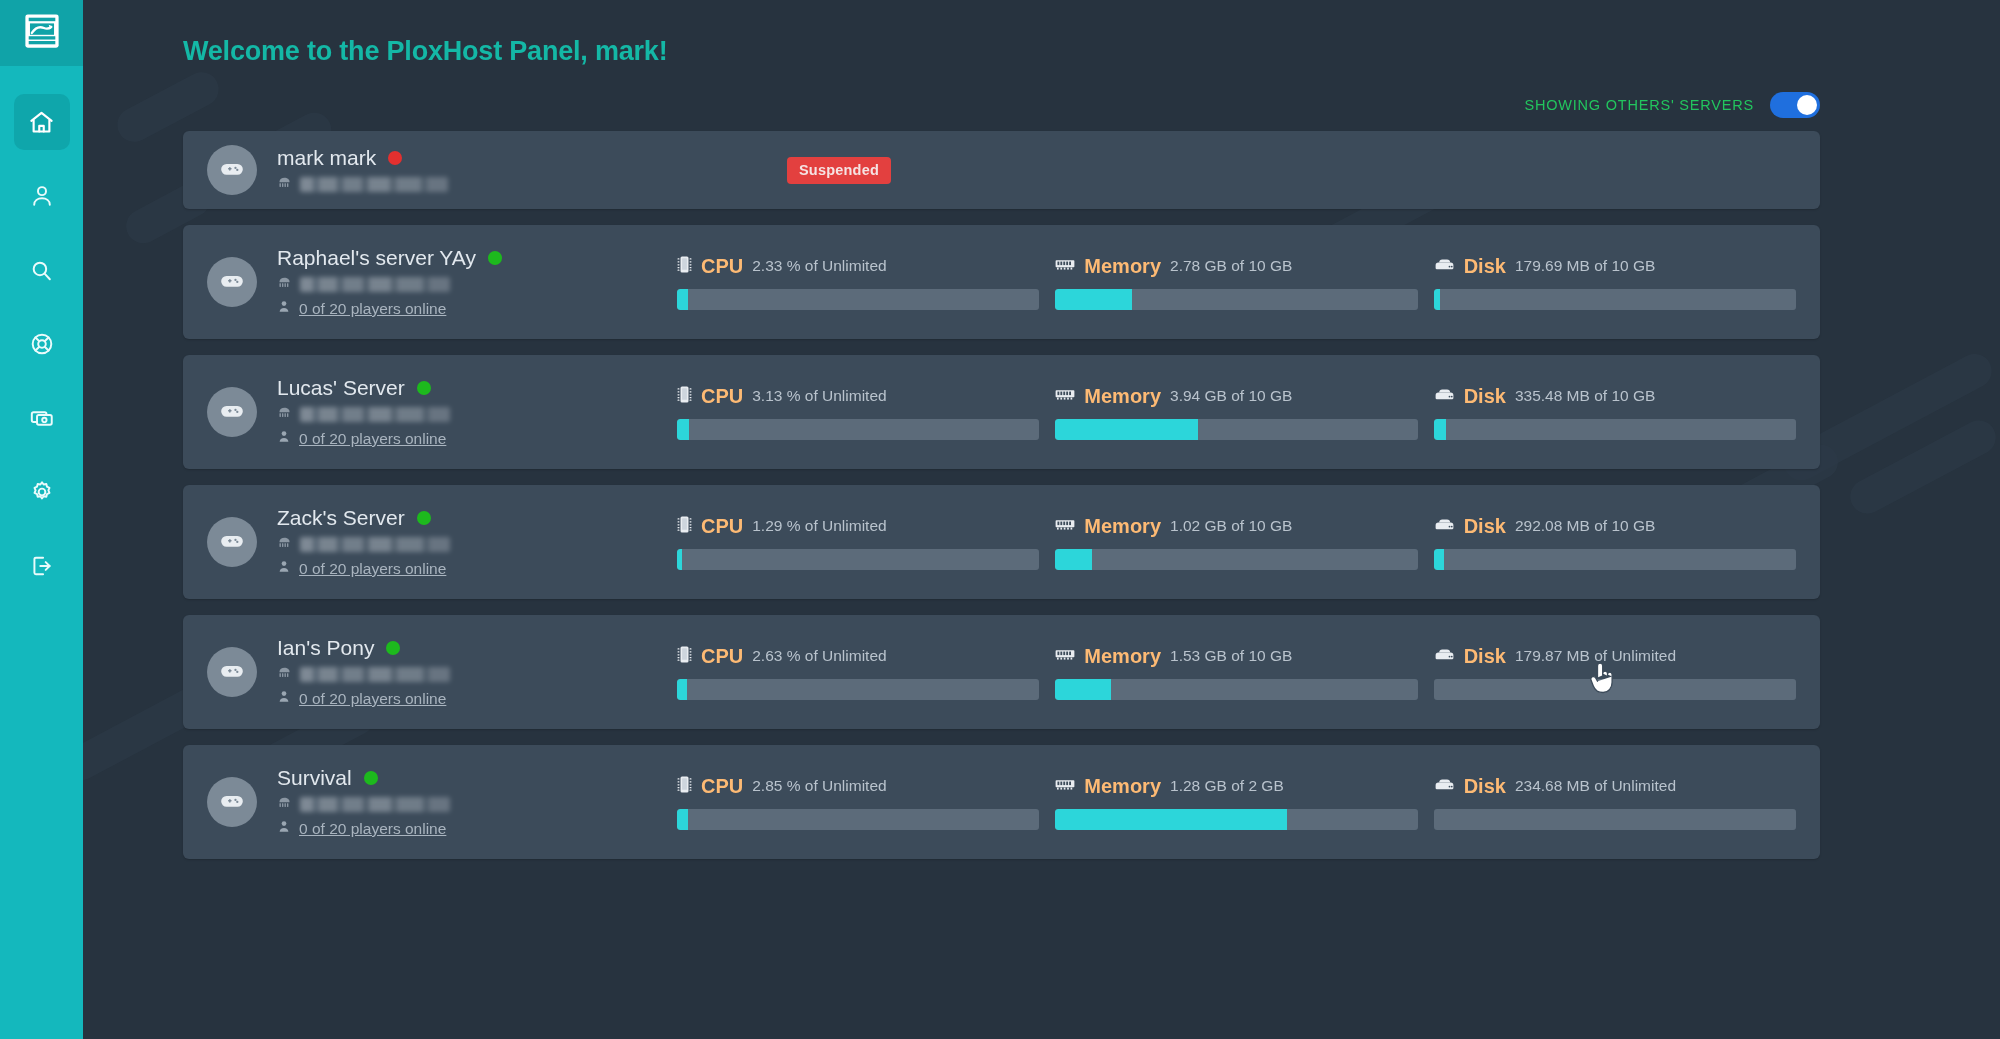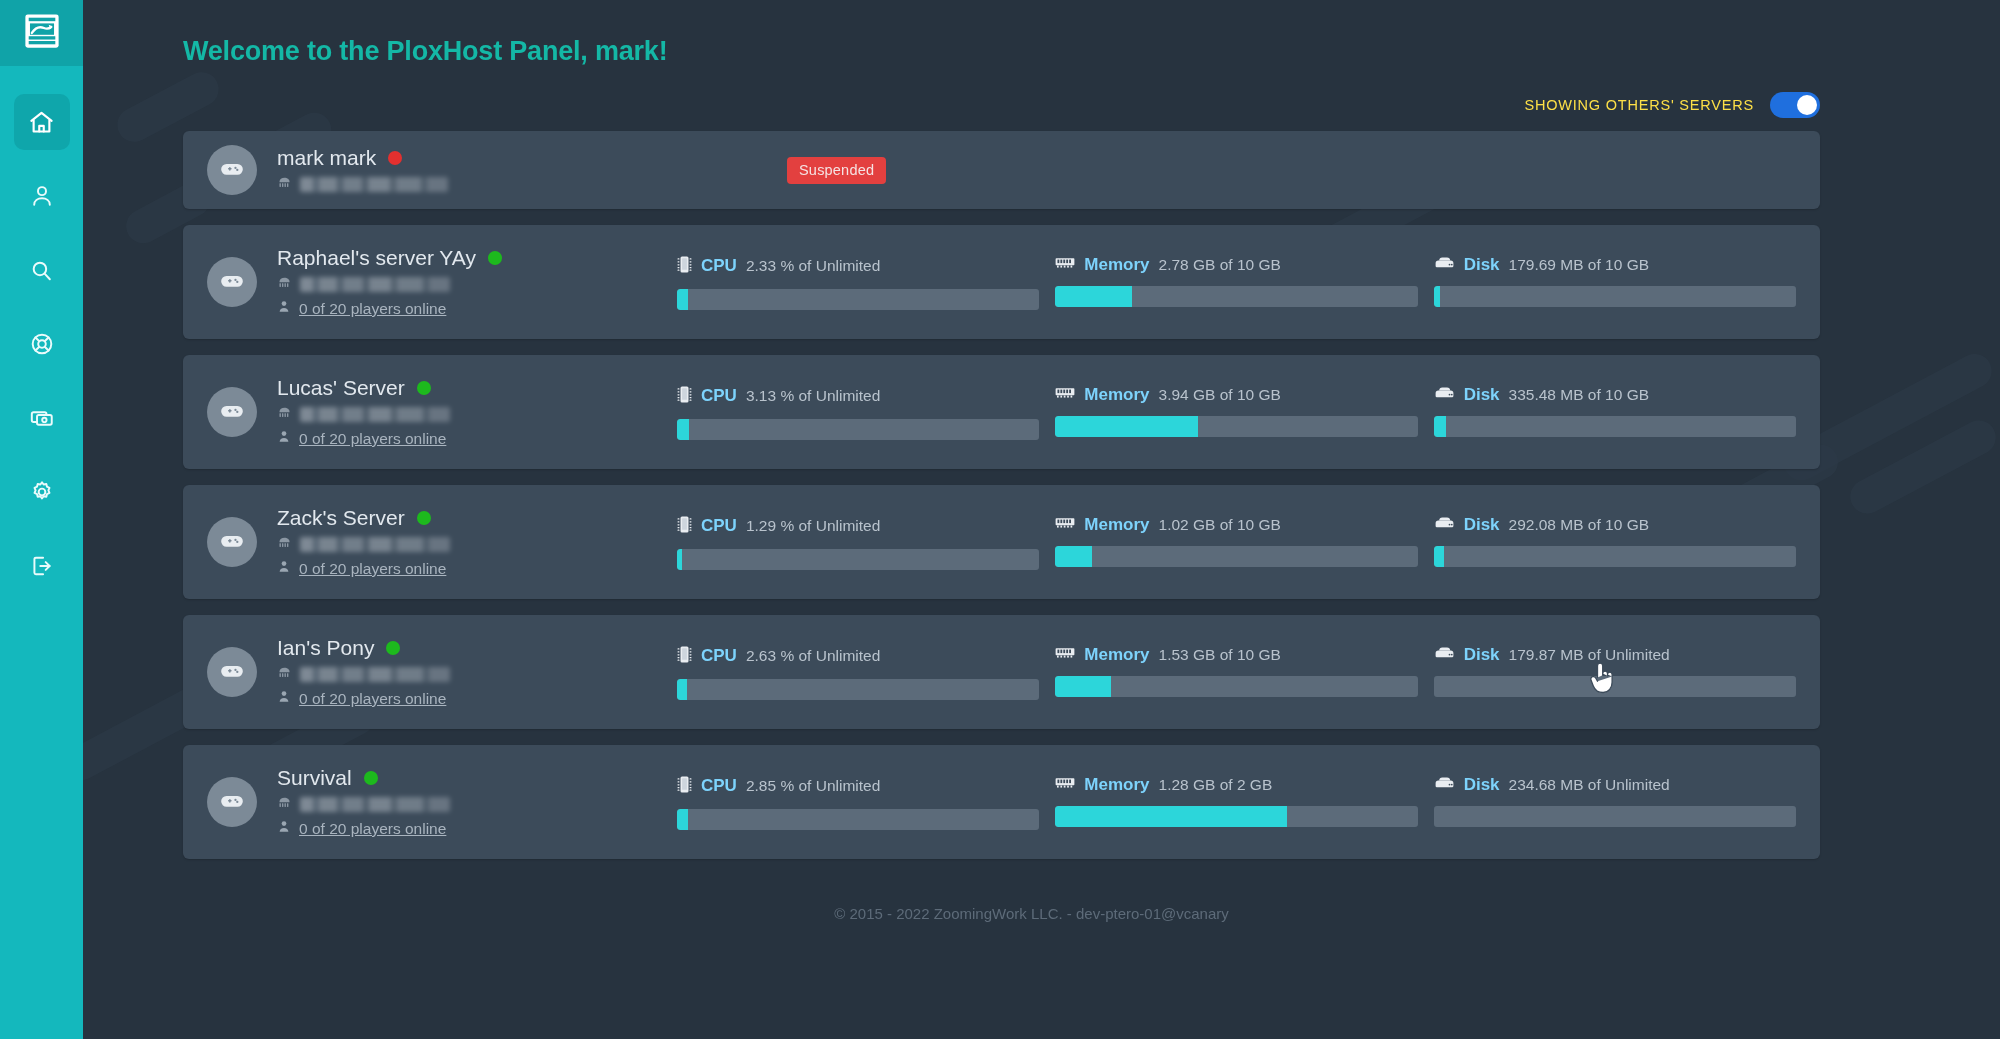--- a/index.html
+++ b/index.html
@@ -51,21 +51,21 @@
   .page-sub {
     color: #d6dde3; font-size: 17px; font-weight: normal;
     padding: 16px 0 0 80px;
   }
 
   .toggle-row {
     display: flex; align-items: center; justify-content: flex-end;
     gap: 16px; padding: 18px 80px 0 0; height: 58px;
   }
   .toggle-label {
-    color: #fde047; font-size: 14.5px; letter-spacing: 0.8px;
+    color: #22c55e; font-size: 14.5px; letter-spacing: 0.8px;
   }
   .toggle {
     width: 50px; height: 26px; border-radius: 14px; background: #1f6fde;
     position: relative; cursor: pointer; flex: 0 0 auto;
   }
   .toggle .knob {
     position: absolute; top: 3px; right: 3px;
     width: 20px; height: 20px; border-radius: 50%; background: #fff;
   }
 
@@ -95,30 +95,30 @@
   .blur-ip {
     height: 15px; border-radius: 2px;
     background: linear-gradient(90deg,
       #b5bdc6 0 9%, #6f7d8b 9% 13%, #aab3bc 13% 25%, #64727f 25% 29%,
       #9ea8b2 29% 42%, #5e6c79 42% 46%, #a8b1ba 46% 61%, #66737f 61% 65%,
       #9aa4ae 65% 82%, #5f6d7a 82% 86%, #8c96a1 86% 100%);
     filter: blur(2.4px); opacity: .55;
   }
   .s-players { color: #a9b4bf; font-size: 15.5px; display: flex; align-items: center; gap: 8px; text-decoration: underline; }
 
-  .s-badgewrap { flex: 1; display: flex; justify-content: flex-start; padding-left: 110px; }
+  .s-badgewrap { flex: 1; display: flex; justify-content: flex-start; padding-left: 110px; font-weight: bold; }
   .badge-suspended {
     background: #e3403f; color: #f5e3e3; font-size: 14.5px;
     padding: 5px 12px 6px; border-radius: 4px; letter-spacing: .2px;
   }
 
   .s-stats { flex: 1; display: flex; gap: 16px; }
   .stat { flex: 1; display: flex; flex-direction: column; gap: 11px; }
   .stat-head { display: flex; align-items: center; gap: 9px; white-space: nowrap; }
-  .stat-name { color: #7dd3fc; font-size: 17px; font-weight: bold; }
+  .stat-name { color: #fdba74; font-size: 20px; font-weight: bold; }
   .stat-val { color: #b9c3cd; font-size: 15.5px; }
   .bar {
     height: 21px; border-radius: 3px; background: #5c6b7a; overflow: hidden;
   }
   .bar .fill { height: 100%; background: #2cd6da; border-radius: 3px 0 0 3px; }
 
   .footer {
     text-align: center; color: #5d6b79; font-size: 15px;
     padding: 46px 0 0 60px;
   }
@@ -789,21 +789,20 @@
           <span class="stat-val">234.68 MB of Unlimited</span>
         </div>
         <div class="bar">
           <div class="fill" style="width:0%"></div>
         </div>
       </div>
             </div>
           </div>
         </div>
 
-      <div class="footer">© 2015 - 2022 ZoomingWork LLC. - dev-ptero-01@vcanary</div>
     </div>
 
     <span class="cursor" id="cursor" style="left: 1505px; top: 660px;">
       <svg width="30" height="38" viewBox="0 0 30 38">
         <path d="M9.5 17.5V5.8a2.6 2.6 0 015.2 0v9.4m0-1.6a2.4 2.4 0 014.8 0v2.2m0-1.3a2.3 2.3 0 014.6 0v2.1m0 0v5.6c0 5.6-3.4 10.3-9 10.3-5.3 0-8.2-2.6-9.8-6.6l-2.3-5.8c-.6-1.6.3-3 1.8-3.4 1.1-.3 2.3.2 2.9 1.3l1.8 3.2" fill="#ffffff" stroke="#3c4b5a" stroke-width="1.3" stroke-linejoin="round" stroke-linecap="round"></path>
       </svg>
     </span>
 
   </div>
 </div>

